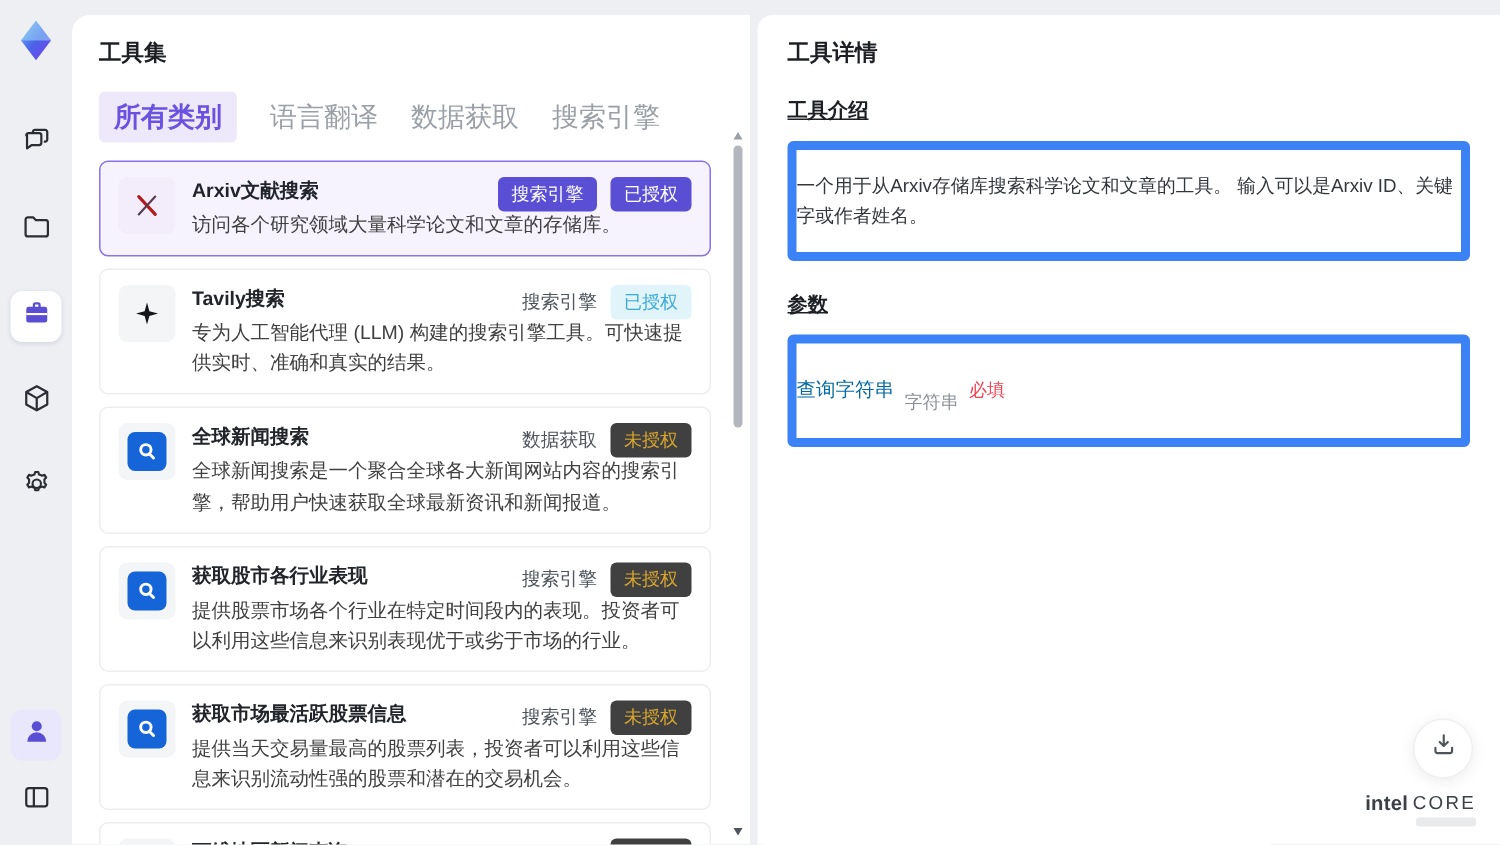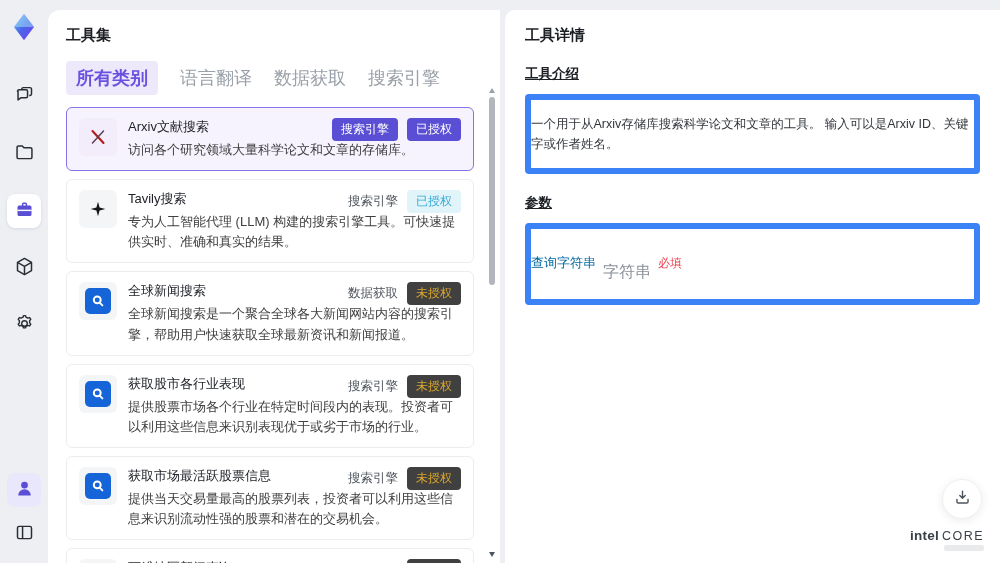--- a/index.html
+++ b/index.html
@@ -29,48 +29,48 @@
   .tab.active { background:#eee9fa; color:#6a52e0; font-weight:bold; padding:5px 10px; border-radius:4px; }
 
   
   .cards { margin-top:12px; padding-right:14px; }
   .card { position:relative; background:#fff; border:1px solid #ededf0; border-radius:6px; padding:10px 12px; margin-bottom:8px; display:flex; align-items:flex-start; cursor:pointer; }
   .card.selected { border:1.5px solid #8673e8; background:#f7f3fe; }
   .tool-icon { width:38px; height:38px; border-radius:6px; background:#f4f5f7; display:flex; align-items:center; justify-content:center; flex:none; }
   .card.selected .tool-icon { background:#f3ecfa; }
   .tool-icon .blue-sq { width:26px; height:26px; border-radius:5px; background:#1565d8; display:flex; align-items:center; justify-content:center; }
   .tool-text { flex:1; margin-left:11px; min-width:0; }
-  .tool-name { font-size:13px; font-weight:normal; color:#21242a; margin-bottom:4px; padding-right:128px; white-space:nowrap; }
+  .tool-name { font-size:13px; font-weight:bold; color:#21242a; margin-bottom:4px; padding-right:128px; white-space:nowrap; }
   .tool-desc { font-size:13px; color:#404040; line-height:1.55; }
   .tool-meta { position:absolute; top:10px; right:12px; display:flex; align-items:center; gap:9px; }
   .cat-text { font-size:12.5px; color:#4e545c; }
   .pill { font-size:12px; padding:3px 9px; border-radius:4px; white-space:nowrap; }
   .pill.solid { background:#5a4fd4; color:#fff; }
   .pill.cyan { background:#e1f4fa; color:#3aa9d6; }
   .pill.yellow { background:#404040; color:#d9a62e; }
 
   
   .vscroll { position:absolute; top:78px; bottom:6px; right:3px; width:10px; }
   .vs-arrow-up { position:absolute; top:0; left:2px; width:0; height:0; border-left:3.5px solid transparent; border-right:3.5px solid transparent; border-bottom:5px solid #9aa0a8; }
   .vs-arrow-down { position:absolute; bottom:0; left:2px; width:0; height:0; border-left:3.5px solid transparent; border-right:3.5px solid transparent; border-top:5px solid #4e545c; }
   .vs-thumb { position:absolute; top:9px; left:2px; width:6px; height:188px; background:#b3b6bc; border-radius:3px; }
 
   
   .section-head { font-size:13.5px; font-weight:bold; color:#1c1f24; margin-top:20px; margin-bottom:11px;text-decoration:underline; }
   .detail-box { border:6px solid #3b82f6; border-radius:4px; background:#fff; padding:14px 0; font-size:12.5px; color:#33373d; line-height:1.6; }
   .param-line1 { display:flex; align-items:center; gap:7px; }
   .param-name { font-size:13px; font-weight:normal; color:#0369a1; }
-  .param-type { font-size:16px; color:#8a9099;margin-top:16px; }
+  .param-type { font-size:12px; color:#8a9099;margin-top:16px; }
   .param-req { font-size:12px; color:#ef4352; }
   .param-desc { margin-top:9px; font-size:12.5px; color:#4e545c; }
 
   
   .fab { position:absolute; right:18px; bottom:44px; width:40px; height:40px; border-radius:50%; background:#fff; border:1px solid #f0f0f2; box-shadow:0 2px 10px rgba(0,0,0,.08); display:flex; align-items:center; justify-content:center; cursor:pointer; }
   .brand { position:absolute; right:16px; bottom:12px; text-align:right; }
-  .brand-row { display:flex; align-items:flex-end; gap:3px; justify-content:flex-end; }
+  .brand-row { display:flex; align-items:flex-start; gap:3px; justify-content:flex-end; }
   .brand-intel { font-size:13.5px; font-weight:bold; color:#3b4046; letter-spacing:.2px; }
   .brand-core { font-size:12.5px; color:#3b4046; text-transform:uppercase; letter-spacing:1.5px; font-weight:400; }
   .brand-sub { margin-top:2px; margin-left:auto; width:40px; height:6px; background:#e9eaec; border-radius:2px; }
 </style>
 </head>
 <body>
 
 <div class="rail">
   <div class="logo">
     <svg width="30" height="30" viewBox="0 0 24 24">

